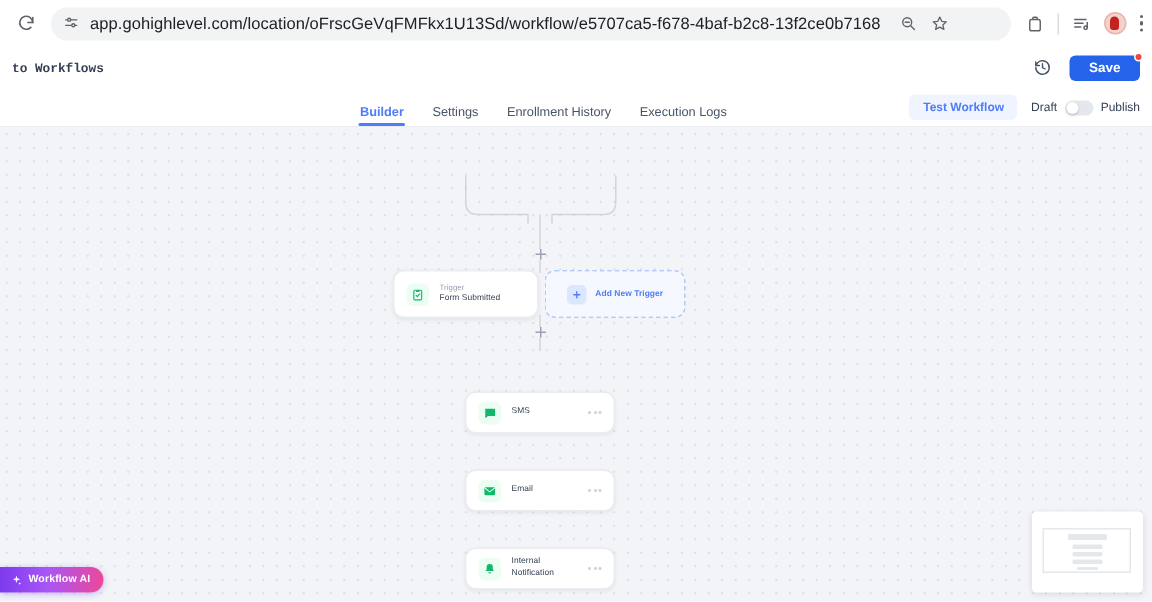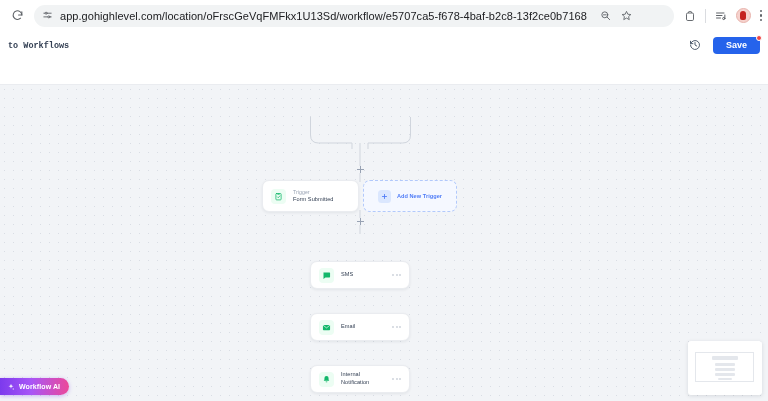--- a/index.html
+++ b/index.html
@@ -372,20 +372,36 @@
       </svg>
     </span>
     <button class="save-btn">
       <span>Save</span>
       <span class="save-dot"></span>
     </button>
   </div>
 </div>
 
 <div class="tab-bar">
+  <div class="tabs">
+    <span class="tab active">Builder</span>
+    <span class="tab">Settings</span>
+    <span class="tab">Enrollment History</span>
+    <span class="tab">Execution Logs</span>
+  </div>
+  <div class="tabbar-right">
+    <button class="test-wf-btn">Test Workflow</button>
+    <span class="toggle-group">
+      <span class="toggle-label">Draft</span>
+      <span class="toggle-switch">
+        <span class="toggle-knob"></span>
+      </span>
+      <span class="toggle-label">Publish</span>
+    </span>
+  </div>
 </div>
 
 <div class="canvas">
 
   <svg class="branch-path" width="768" height="316">
 
     <path d="M310.5 32 L310.5 50 Q310.5 58 318.5 58 L352 58 L352 64" fill="none" stroke="#d0d5dd" stroke-width="1"></path>
 
     <path d="M410.5 32 L410.5 50 Q410.5 58 402.5 58 L368 58 L368 64" fill="none" stroke="#d0d5dd" stroke-width="1"></path>
 

